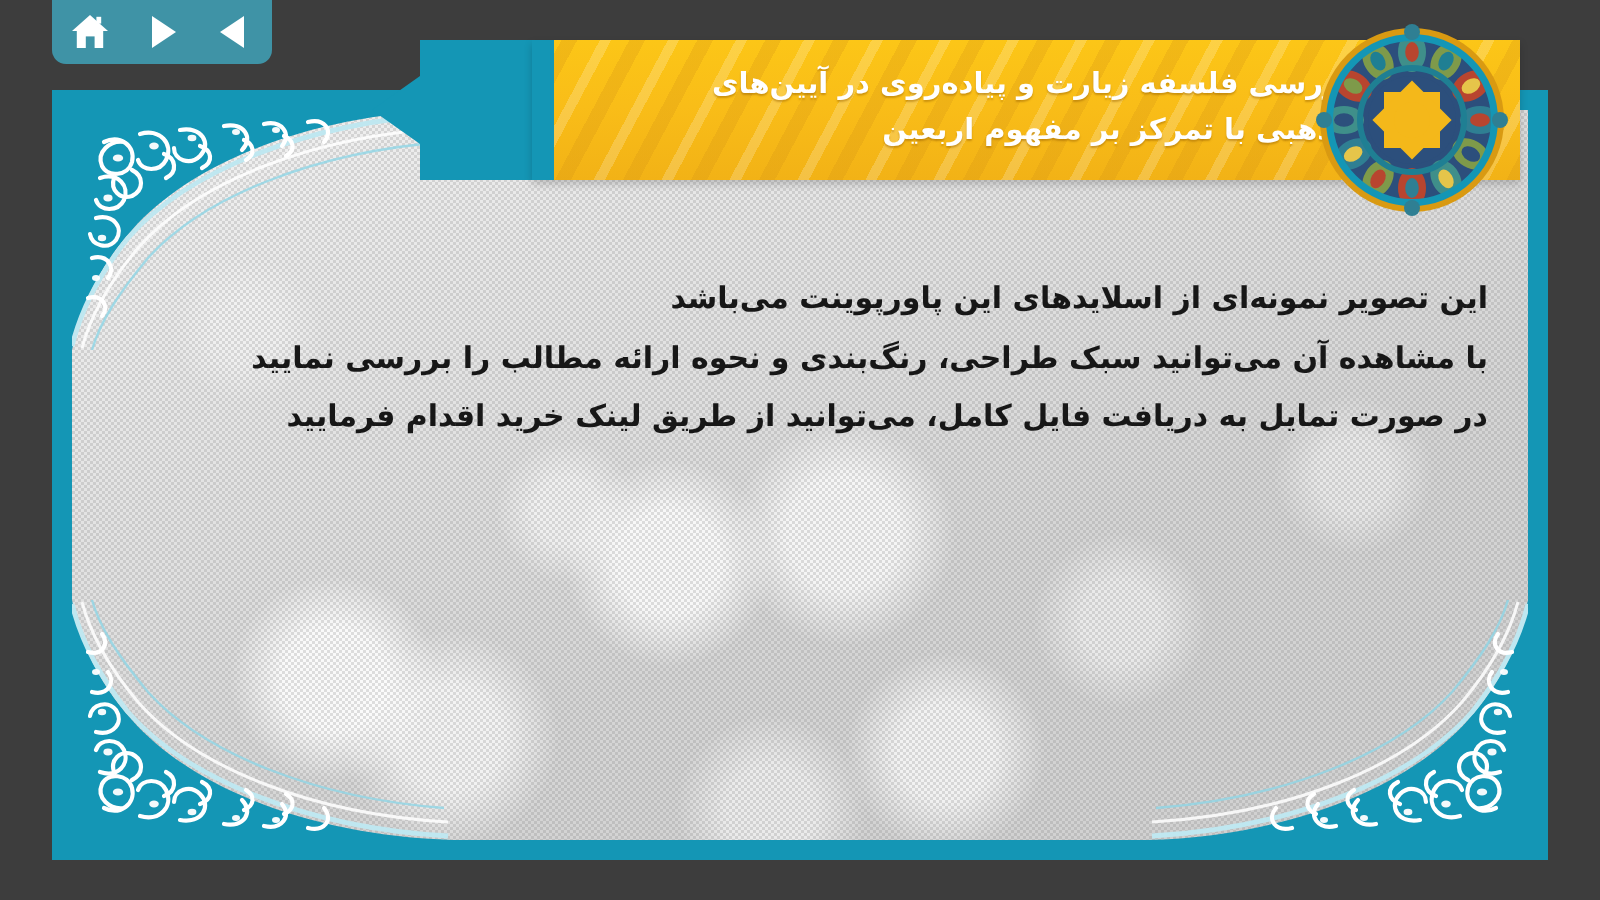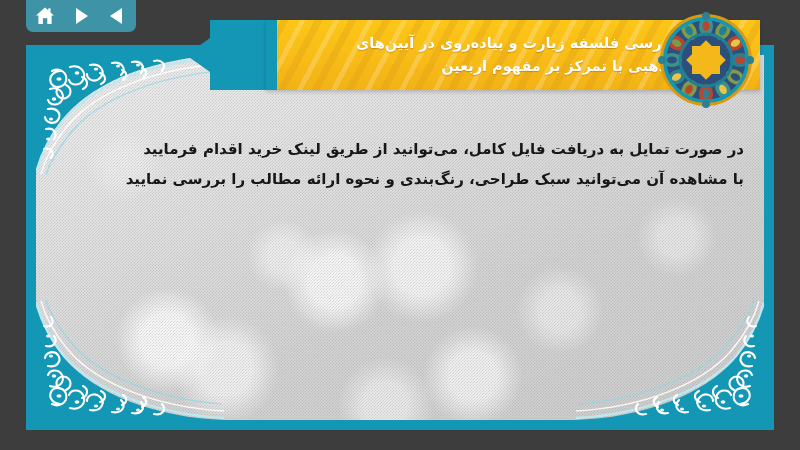--- a/index.html
+++ b/index.html
@@ -338,17 +338,18 @@
       <circle cx="48" cy="48" r="44" fill="none" stroke="#d99a12" stroke-width="2"></circle>
 
       <circle cx="48" cy="4" r="4" fill="#2f7f93"></circle>
       <circle cx="48" cy="92" r="4" fill="#2f7f93"></circle>
       <circle cx="4" cy="48" r="4" fill="#2f7f93"></circle>
       <circle cx="92" cy="48" r="4" fill="#2f7f93"></circle>
     </svg>
   </div>
 
   <div class="bodytext">
+    <span class="line">این تصویر نمونه‌ای از اسلایدهای این پاورپوینت می‌باشد</span>
+    <span class="line">با مشاهده آن می‌توانید سبک طراحی، رنگ‌بندی و نحوه ارائه مطالب را بررسی نمایید</span>
     <span class="line">در صورت تمایل به دریافت فایل کامل، می‌توانید از طریق لینک خرید اقدام فرمایید</span>
-    <span class="line">با مشاهده آن می‌توانید سبک طراحی، رنگ‌بندی و نحوه ارائه مطالب را بررسی نمایید</span>
   </div>
 
 </div>
 
 </body></html>

